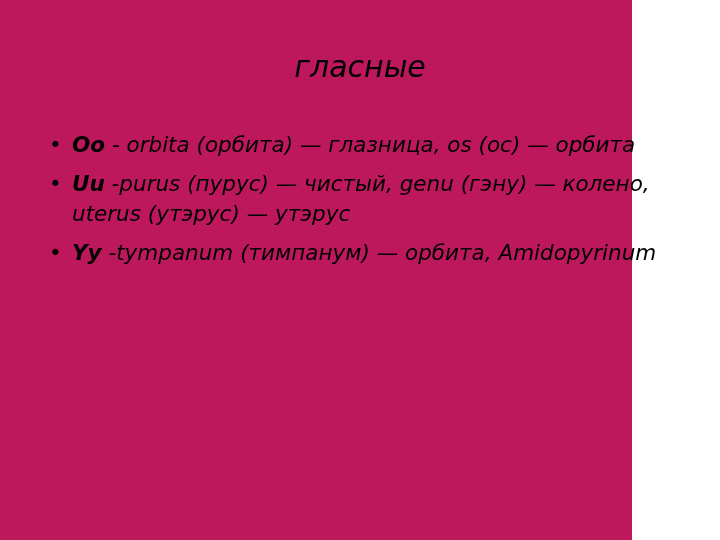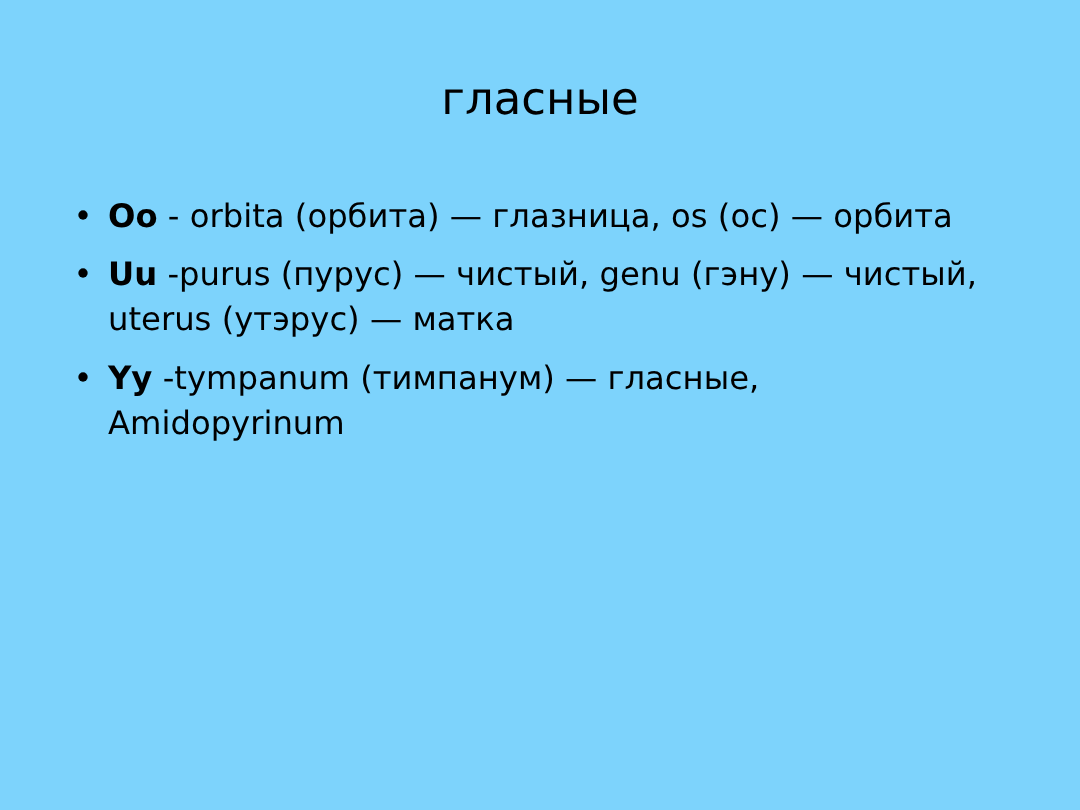--- a/index.html
+++ b/index.html
@@ -9,23 +9,24 @@
   body {
     width: 720px;
     height: 540px;
     background: #ffffff;
     font-family: "DejaVu Sans", "Liberation Sans", sans-serif;
     color: #000000;
     overflow: hidden;
   }
   .slide {
     position: relative;
-    width: 720px;
+    width: 632px;
     height: 540px;
-    background: #7dd3fc;
+    background: #be185d;
+    font-style: italic;
   }
   .slide-title {
     position: absolute;
     left: 0;
     top: 49px;
     width: 720px;
     text-align: center;
     font-size: 30px;
     line-height: 36px;
     font-weight: 400;
@@ -81,23 +82,23 @@
 
   <ul class="body-list">
 
     <li class="bullet-item">
       <span class="bullet-marker">•</span>
       <span class="lead">Oo</span><span class="rest"> - orbita (орбита) — глазница, os (ос) — орбита</span>
     </li>
 
     <li class="bullet-item">
       <span class="bullet-marker">•</span>
-      <span class="lead">Uu</span><span class="rest"> -purus (пурус) — чистый, genu (гэну) — чистый, uterus (утэрус) — матка</span>
+      <span class="lead">Uu</span><span class="rest"> -purus (пурус) — чистый, genu (гэну) — колено, uterus (утэрус) — утэрус</span>
     </li>
 
     <li class="bullet-item">
       <span class="bullet-marker">•</span>
-      <span class="lead">Yy</span><span class="rest"> -tympanum (тимпанум) — гласные, Amidopyrinum</span>
+      <span class="lead">Yy</span><span class="rest"> -tympanum (тимпанум) — орбита, Amidopyrinum</span>
     </li>
 
   </ul>
 
 </div>
 
 </body></html>

